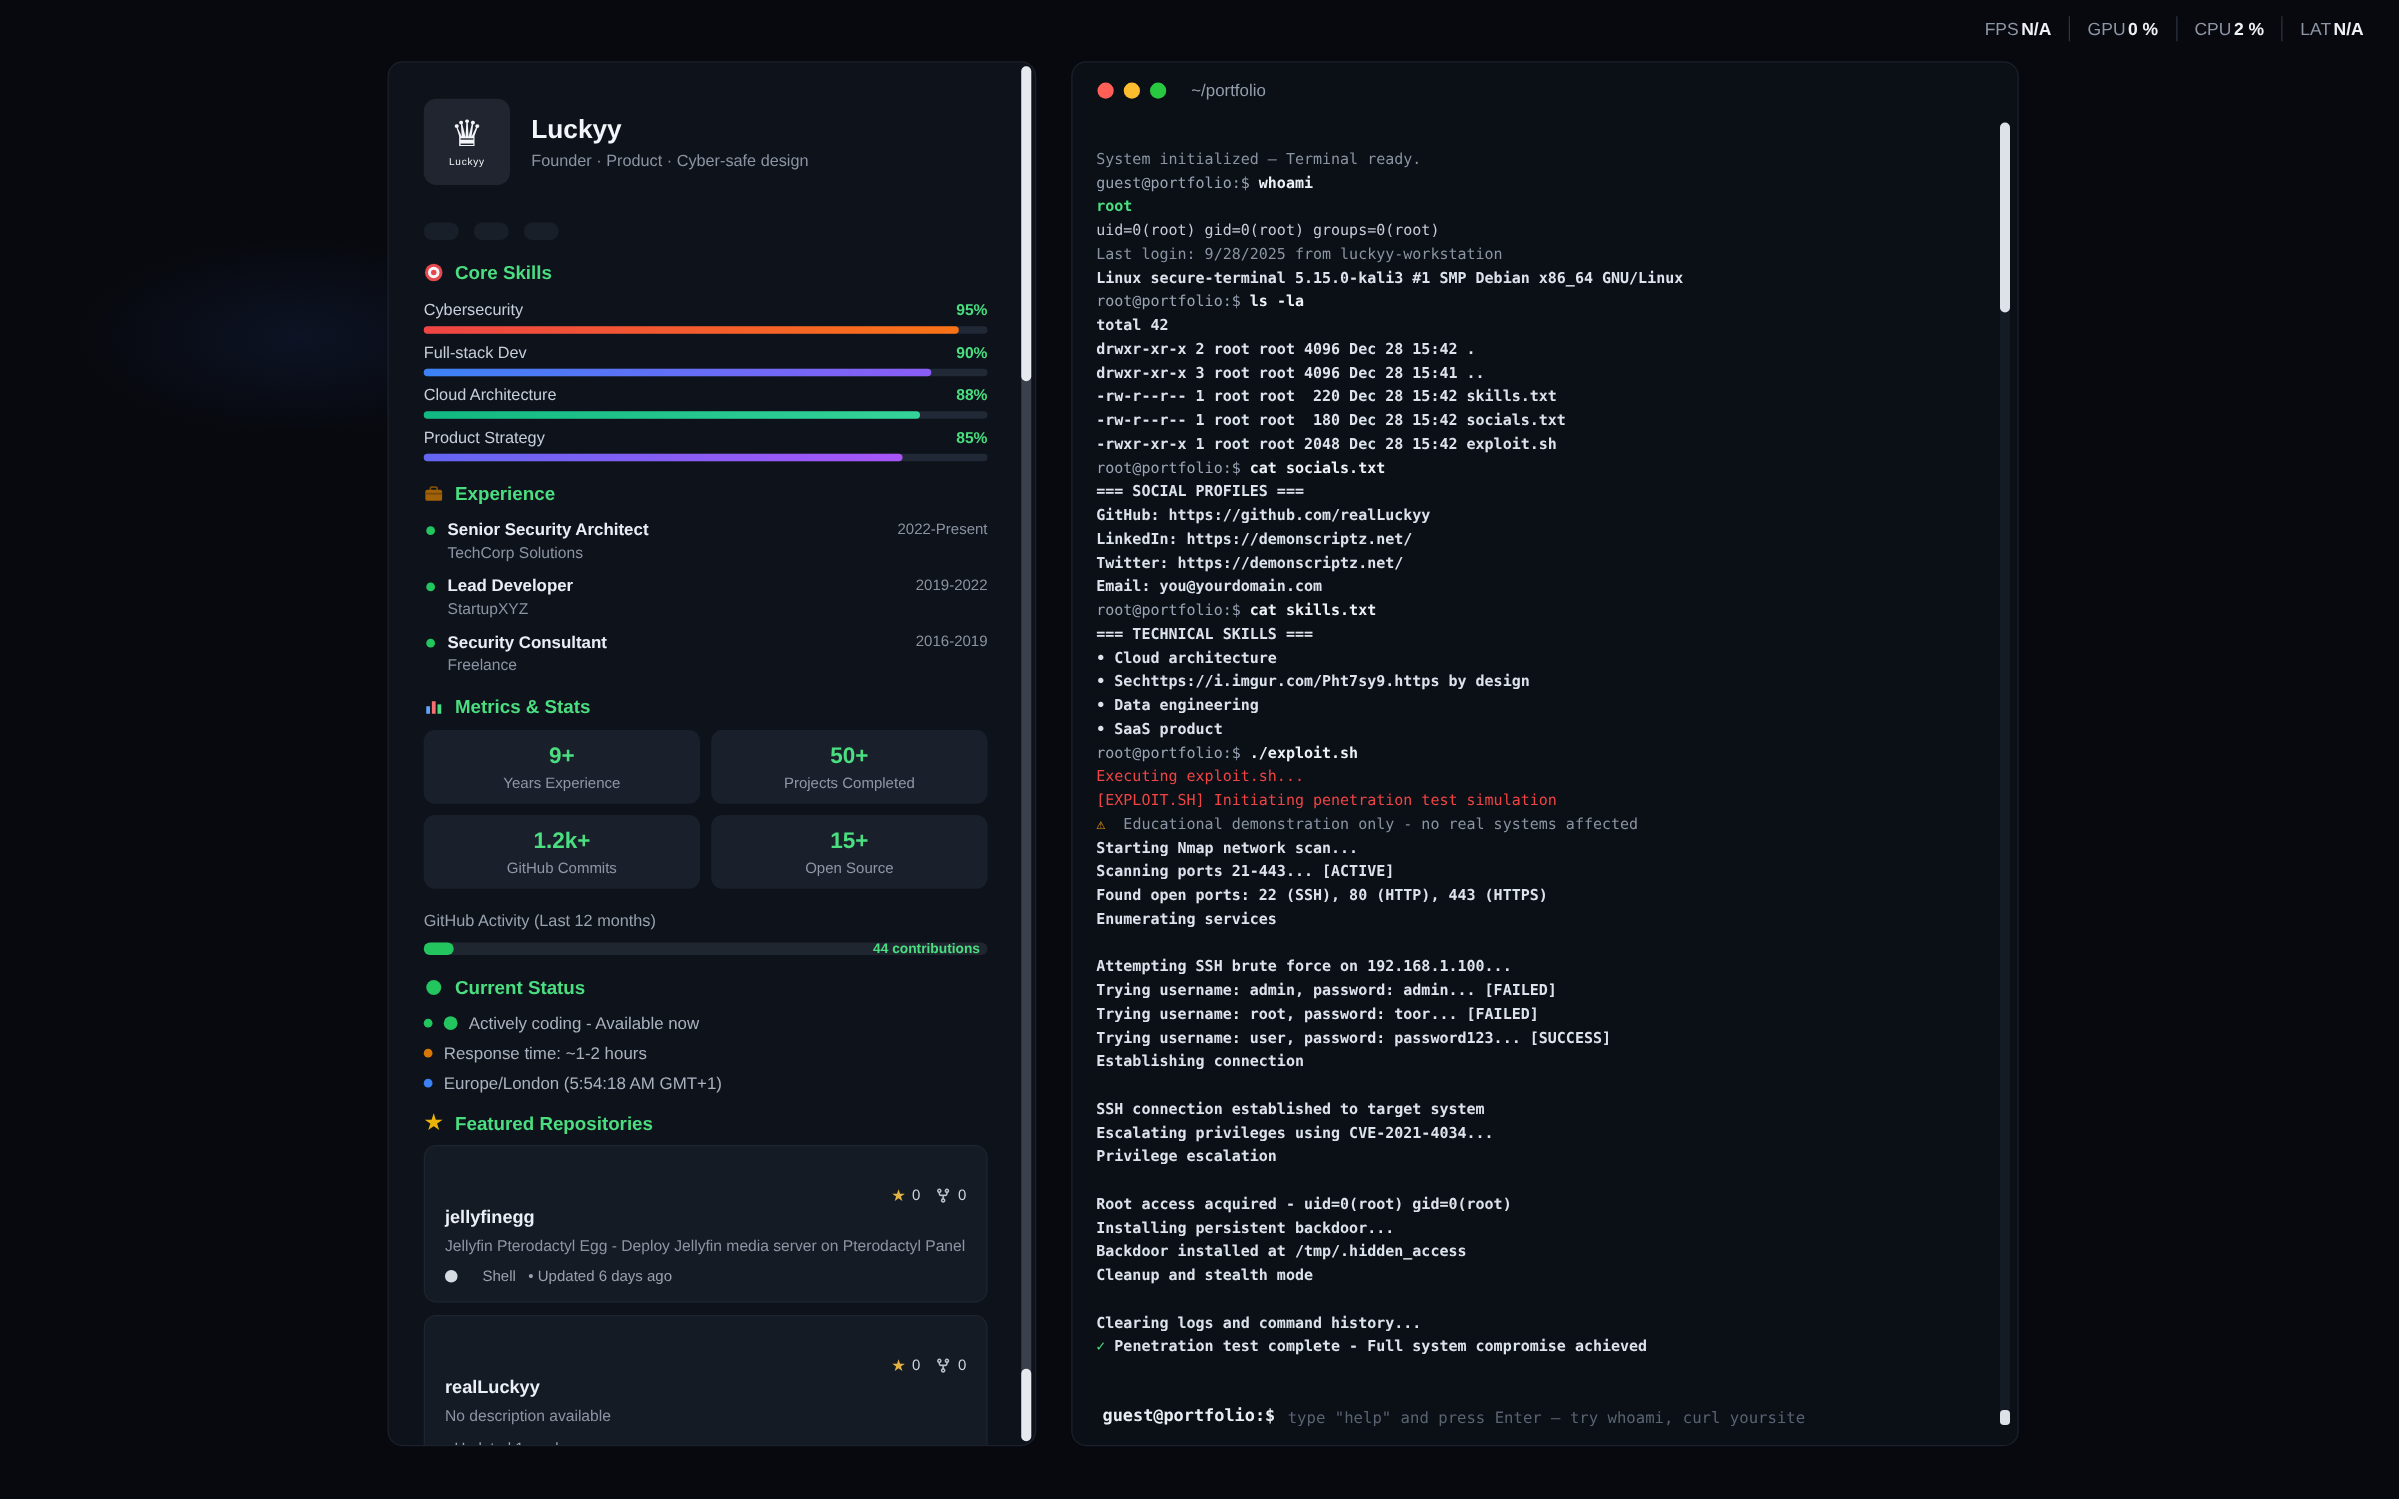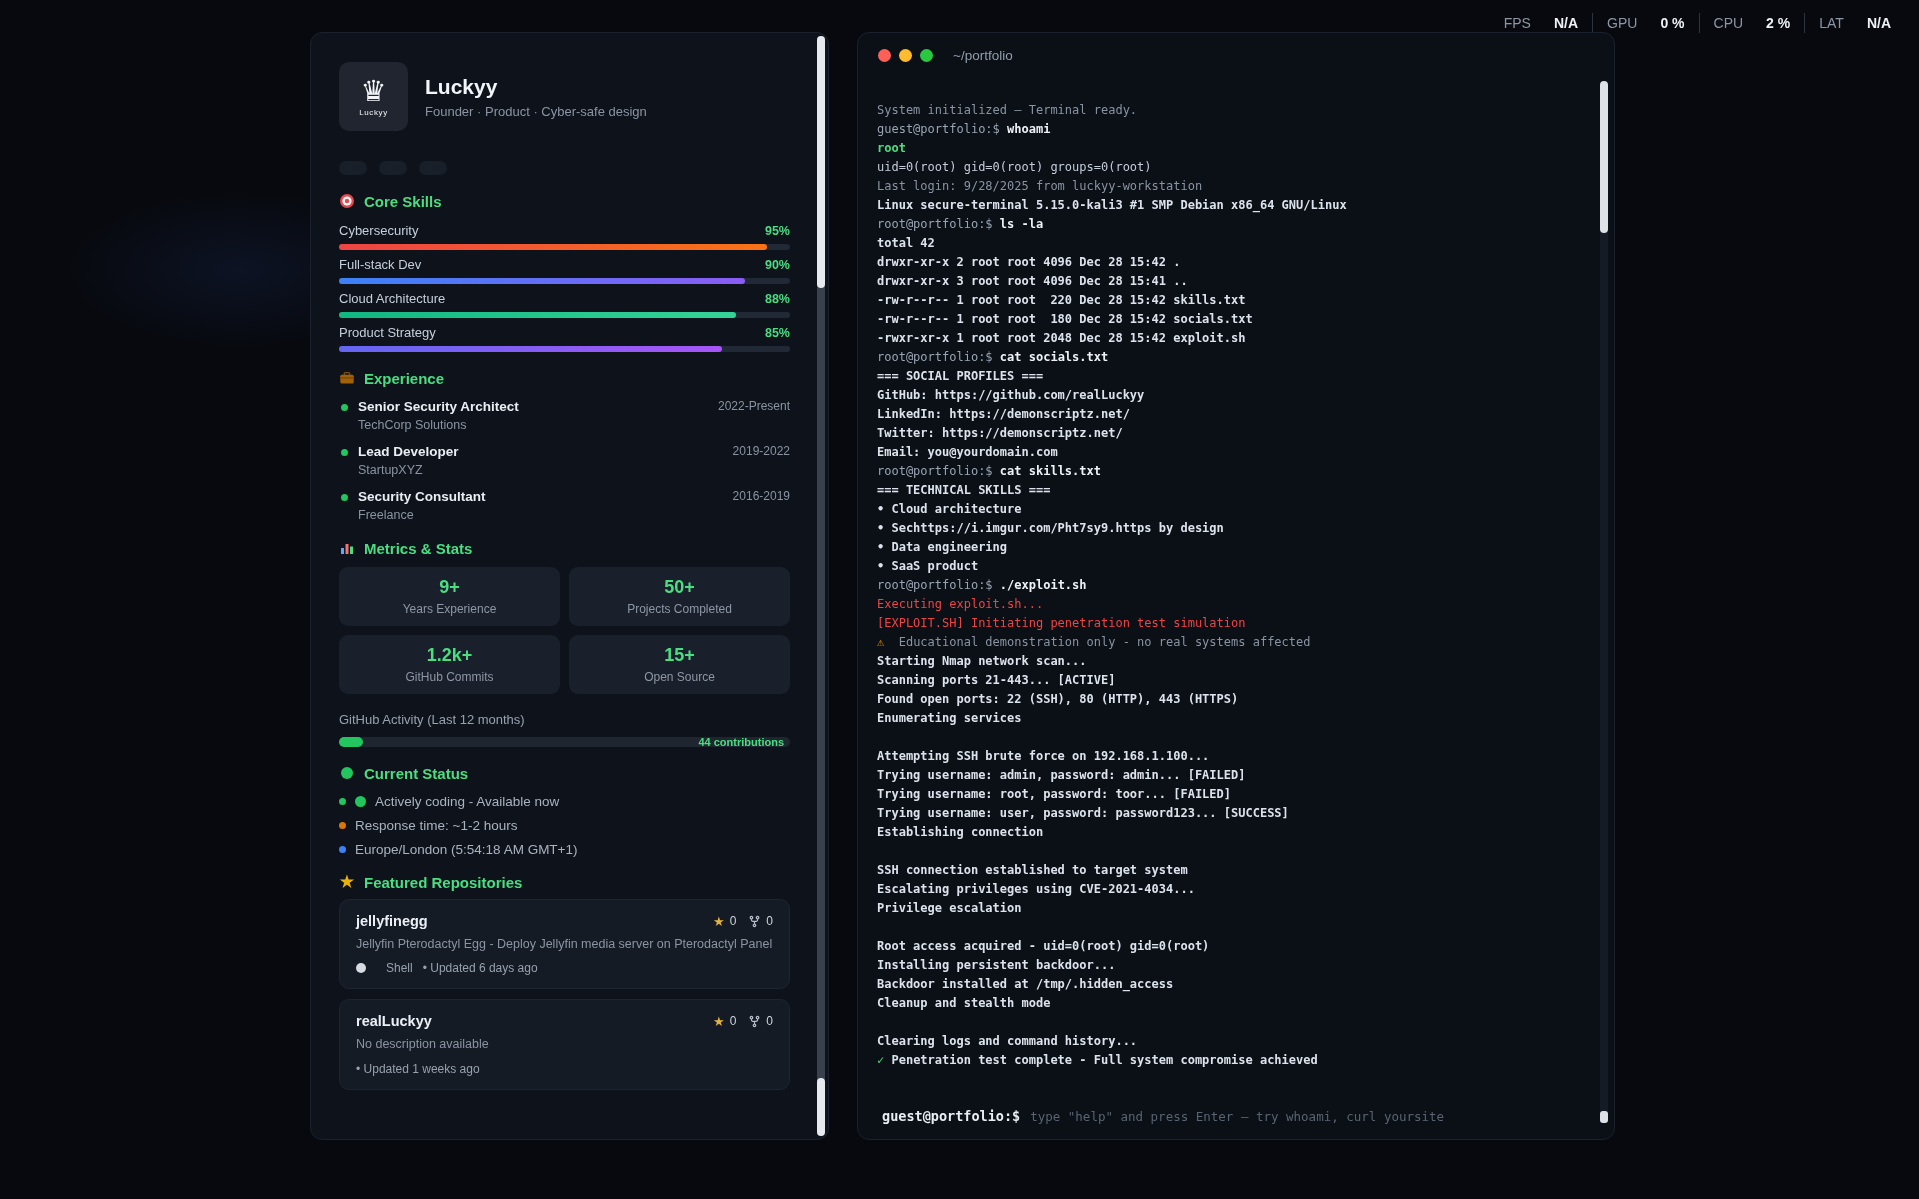--- a/index.html
+++ b/index.html
@@ -13,26 +13,26 @@
   }
   body::before{
     content:""; position:absolute; left:60px; top:190px; width:360px; height:160px;
     background:radial-gradient(ellipse at center, rgba(28,42,88,.30), transparent 70%);
     pointer-events:none;
   }
 
   
   .stats-bar{ position:absolute; top:13px; right:14px; display:flex; align-items:center;
     font-size:14px; color:#8d96a5; }
-  .stat{ display:flex; align-items:center; gap:23px; padding:2px 14px; border-left:1px solid #2b3340; }
+  .stat{ display:flex; align-items:center; gap:2px; padding:2px 14px; border-left:1px solid #2b3340; }
   .stat:first-child{ border-left:none; }
   .stat-value{ color:#eef2f7; font-weight:700; }
 
   
-  .panel{ position:absolute; top:32px; height:1108px; background:#0e131b;
+  .panel{ position:absolute; top:49px; height:1108px; background:#0e131b;
     border:1px solid #1b212c; border-radius:12px; }
 
   
   .profile-panel{ left:310px; width:519px; padding:29px 38px 0 28px; overflow:hidden; }
   .profile-head{ display:flex; align-items:center; gap:17px; }
   .avatar{ width:69px; height:69px; border-radius:10px; background:#20252f;
     display:flex; flex-direction:column; align-items:center; justify-content:center; color:#f3f5f8; flex:0 0 69px;}
   .avatar .crown{ font-size:29px; line-height:1; }
   .avatar .avlabel{ font-size:8px; letter-spacing:.6px; margin-top:2px; }
   .name{ font-size:21px; font-weight:700; color:#f2f5f9; }
@@ -79,21 +79,21 @@
   .status-list{ margin-top:12px; }
   .st-row{ display:flex; align-items:center; gap:9px; margin-bottom:10px;
     font-size:13.5px; color:#aab2bf; height:14px; }
   .st-bullet{ width:7px; height:7px; border-radius:50%; flex:0 0 7px; }
   .st-live{ width:11px; height:11px; border-radius:50%; background:#22c55e; flex:0 0 11px; }
 
   .repo-list{ margin-top:8px; }
   .repo-card{ background:#151b25; border:1px solid #1e2531; border-radius:10px;
     padding:13px 16px; margin-bottom:10px; cursor:pointer; }
   .repo-top{ display:flex; justify-content:space-between; align-items:center; }
-  .repo-name{ font-size:14.5px; font-weight:700; color:#ebeff6; }
+  .repo-name{ font-size:14.5px; font-weight:700; color:#ebeff6;margin-top:36px; }
   .repo-stats{ display:flex; align-items:center; gap:5px; color:#cdd4df; font-size:12px; }
   .star-glyph{ color:#e3b341; font-size:13px; }
   .fork-ico{ width:13px; height:13px; fill:#b8c0cc; margin-left:7px; }
   .repo-desc{ font-size:12.5px; color:#8b94a3; margin-top:7px; line-height:1.3; }
   .repo-meta{ display:flex; align-items:center; gap:10px; margin-top:9px; font-size:12px; color:#98a1ae; }
   .lang-wrap{ display:flex; align-items:center; gap:20px; }
   .lang-dot{ width:10px; height:10px; border-radius:50%; background:#d6dae1; display:inline-block; }
 
   
   .p-scroll{ position:absolute; right:3px; top:3px; bottom:3px; width:8px;

